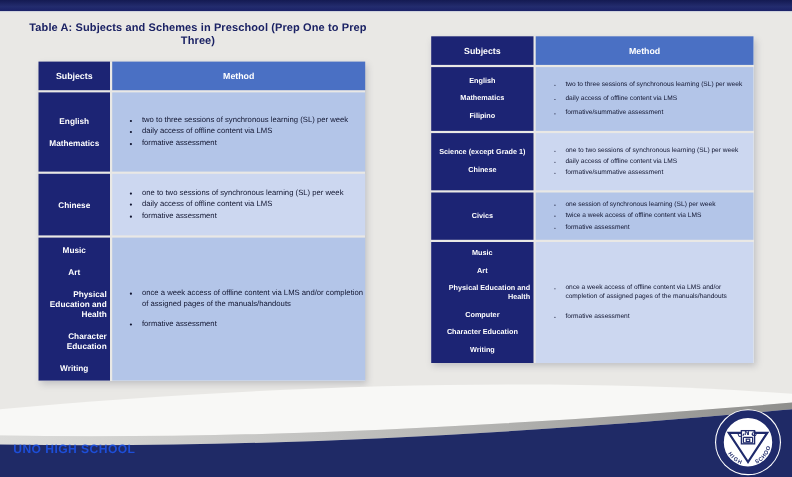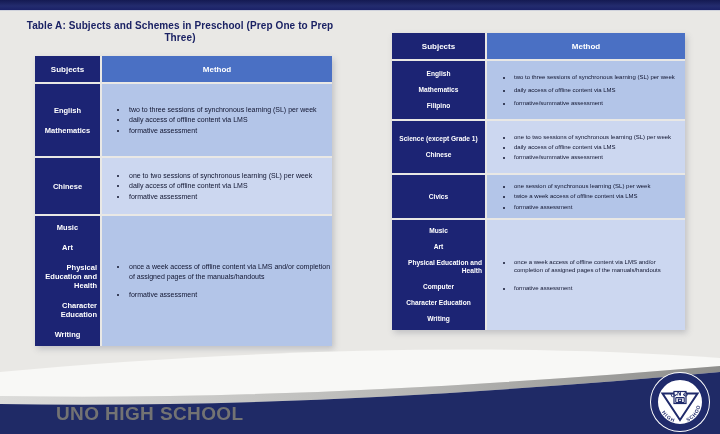--- a/index.html
+++ b/index.html
@@ -34,21 +34,21 @@
   .blist{margin:0;padding-left:18px;color:var(--c-text_dark,#10142f);}
   .wA .blist{font-size:7px;line-height:1.35;max-width:212px;}
   .wB .blist{font-size:6px;line-height:1.35;max-width:176px;}
   .blist li{margin:1px 0;padding-left:1px;}
   .wB .blist li{margin:2px 0;}
   .method.spaced .blist li{margin:5px 0;}
   .method.gap-last .blist li:last-child{margin-top:9px;}
 
   
   .bottom-svg{position:absolute;left:0;bottom:0;width:720px;height:110px;display:block;}
-  .footer-text{position:absolute;left:12px;top:403px;color:#737373;font-weight:bold;font-size:19px;letter-spacing:.4px;margin-left:44px;}
+  .footer-text{position:absolute;left:12px;top:403px;color:#1d4ed8;font-weight:bold;font-size:11px;letter-spacing:.4px;}
   .logo-svg{position:absolute;left:649px;top:371px;width:62px;height:62px;}
 </style>
 </head>
 <body>
 
 <div class="slide">
 
   <div class="topbar"></div>
 
   <section class="tblwrap wA">

